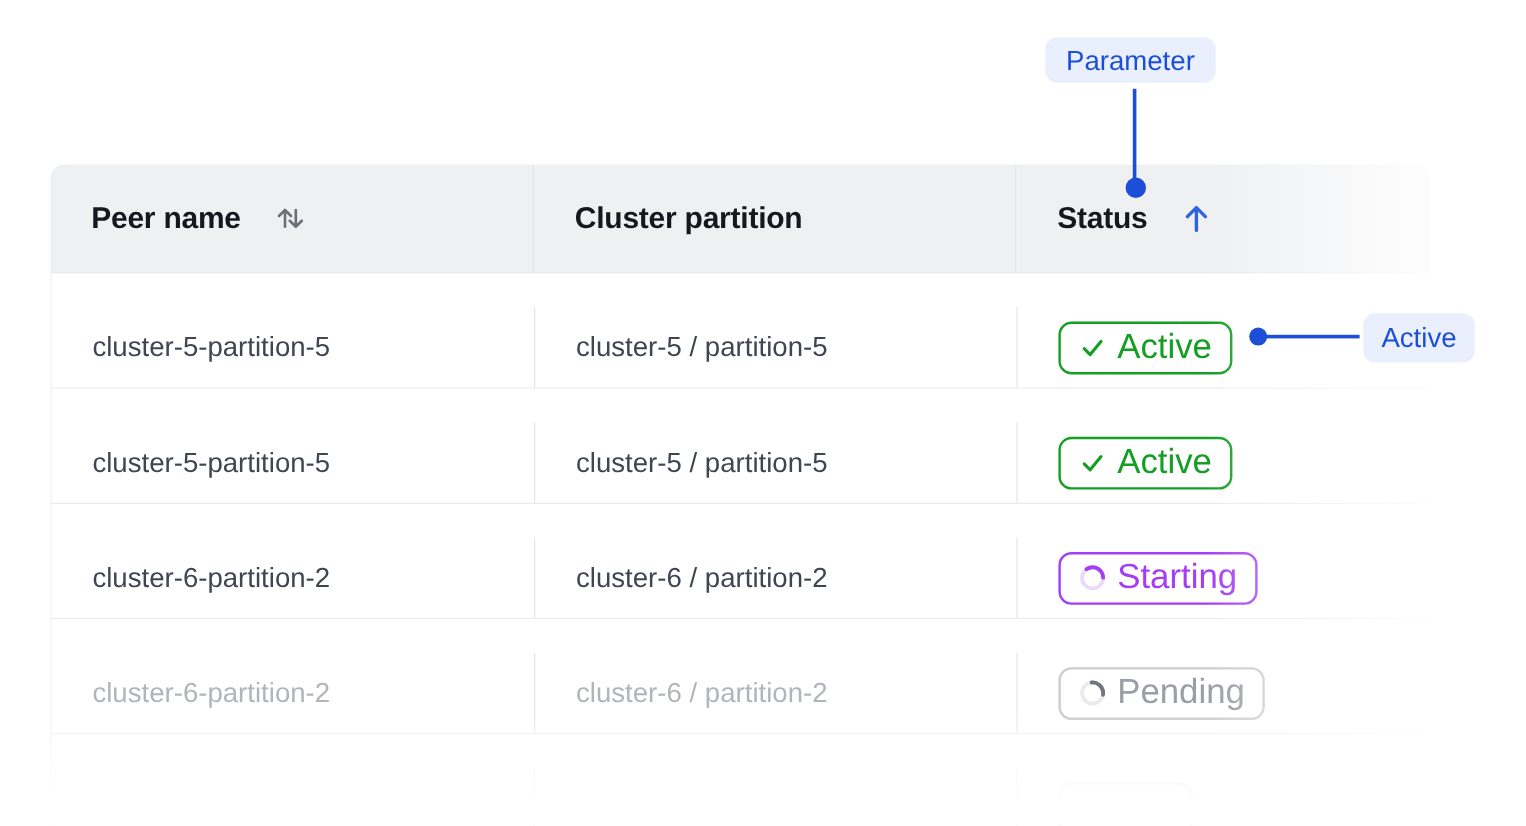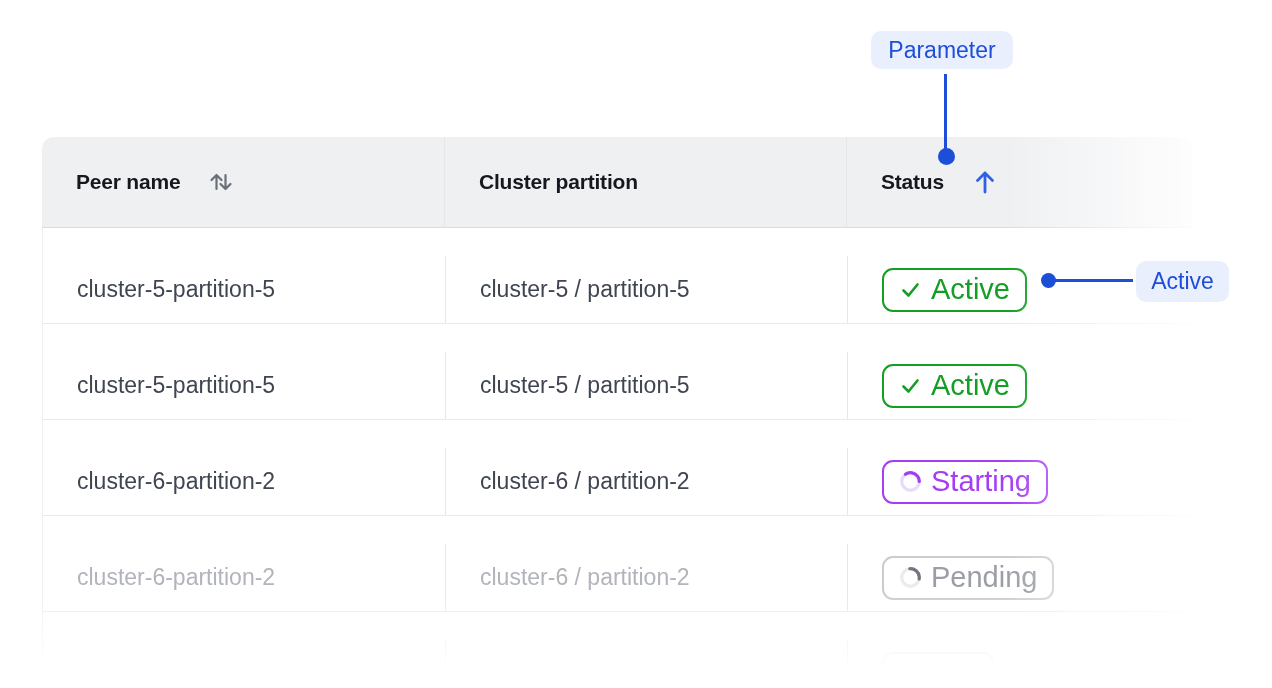--- a/index.html
+++ b/index.html
@@ -5,21 +5,21 @@
   * { margin:0; padding:0; box-sizing:border-box; }
   html,body { width:1272px; height:688px; background:#ffffff; overflow:hidden;
               font-family:"Liberation Sans","DejaVu Sans",sans-serif; }
   .stage { position:relative; width:1272px; height:688px; background:#fff; }
 
   
   .table-wrap { position:absolute; left:42px; top:137px; width:1150px; z-index:1; }
   .thead { display:flex; height:91px; background:#eff0f2; border-radius:12px 12px 0 0;
            border-bottom:1px solid #d9dbde; }
   .th { display:flex; align-items:center; padding-left:34px;
-        font-weight:700; font-size:21px; color:#15181e; letter-spacing:-0.2px; }
+        font-weight:700; font-size:25px; color:#15181e; letter-spacing:-0.2px; }
   .c1 { width:403px; } .c2 { width:402px; } .c3 { flex:1; }
   .th.c1, .th.c2, .td.c1, .td.c2 { border-right:1px solid #e4e6e9; }
   .tr { display:flex; height:96px; border-bottom:1px solid #e9eaec;
         border-left:1px solid #eef0f1; background:#fff; }
   .td { display:flex; align-items:center; padding-left:34px; font-size:23px; color:#3f4551;margin-top:28px; }
   .tr.dimmed .td { color:#b1b4bb; }
   .sort-icon { margin-left:26px; display:inline-flex; }
   .asc-icon  { margin-left:30px; display:inline-flex; }
 
   

